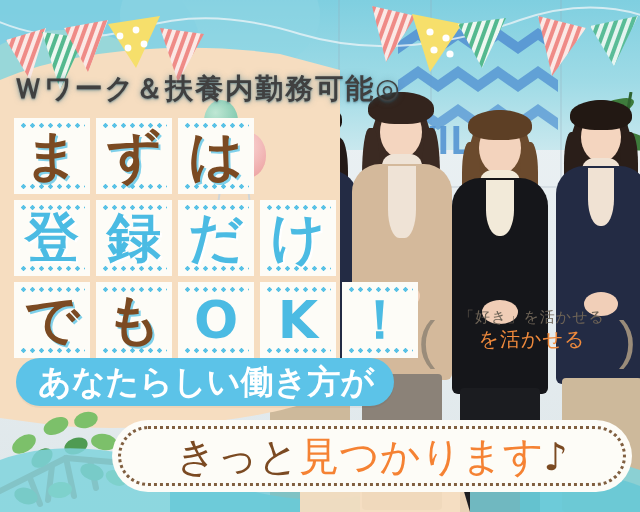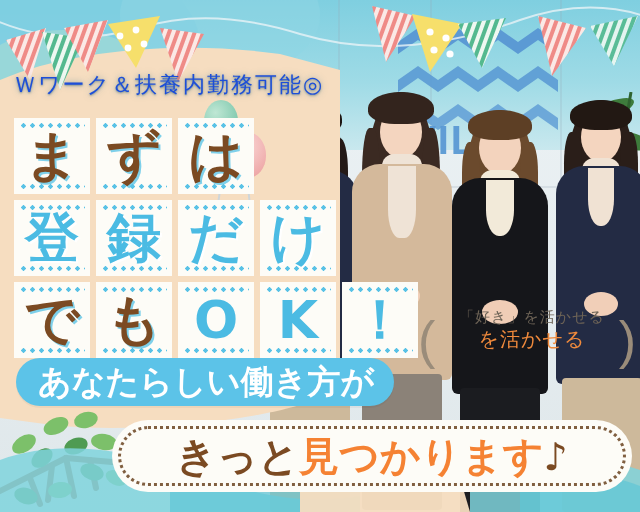--- a/index.html
+++ b/index.html
@@ -68,22 +68,22 @@
   .balloon::after{content:"";position:absolute;left:50%;bottom:-5px;
     margin-left:-4px;border-left:4px solid transparent;border-right:4px solid transparent;}
   .bstring{position:absolute;width:1.5px;background:#cfd6d9;}
 
   
   .tree svg{position:absolute;left:0;top:0;}
 
   
   .catch{
     position:absolute;left:14px;top:70px;
-    font-size:22px;font-weight:normal;letter-spacing:2px;
-    color:#1d4ed8;
+    font-size:28px;font-weight:bold;letter-spacing:2px;
+    color:#404040;
     text-shadow:0 0 6px rgba(60,120,140,.55),0 1px 2px rgba(40,90,110,.5);
     white-space:nowrap;
   }
 
   
   .row{position:absolute;display:flex;gap:6px;}
   .cell{
     width:76px;height:76px;
     background:#fdfcf7;
     display:flex;align-items:center;justify-content:center;
@@ -126,21 +126,21 @@
     background:#fdfcf7;border-radius:38px;
     display:flex;align-items:center;justify-content:center;
   }
   .banner2 .dots{
     position:absolute;inset:6px;border-radius:32px;
     border:3px dotted #6b4421;opacity:.85;
   }
   .banner2 .t{
     position:relative;z-index:2;white-space:nowrap;
     font-family:"DejaVu Sans","Liberation Sans",sans-serif;
-    font-weight:bold;font-size:40px;letter-spacing:0px;
+    font-weight:normal;font-size:40px;letter-spacing:0px;
   }
   .t-brown{color:#7b4a22;}
   .t-orange{color:#f58233;}
   .t-note{color:#7b4a22;font-size:38px;}
 
   
   .hand{
     position:absolute;left:432px;top:308px;width:200px;
     text-align:center;
     font-family:"DejaVu Sans","Liberation Sans",sans-serif;

